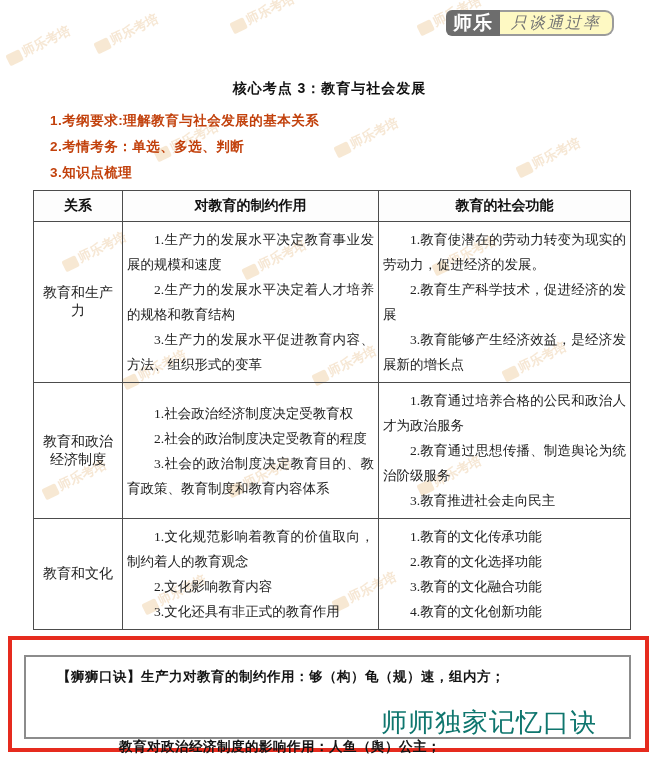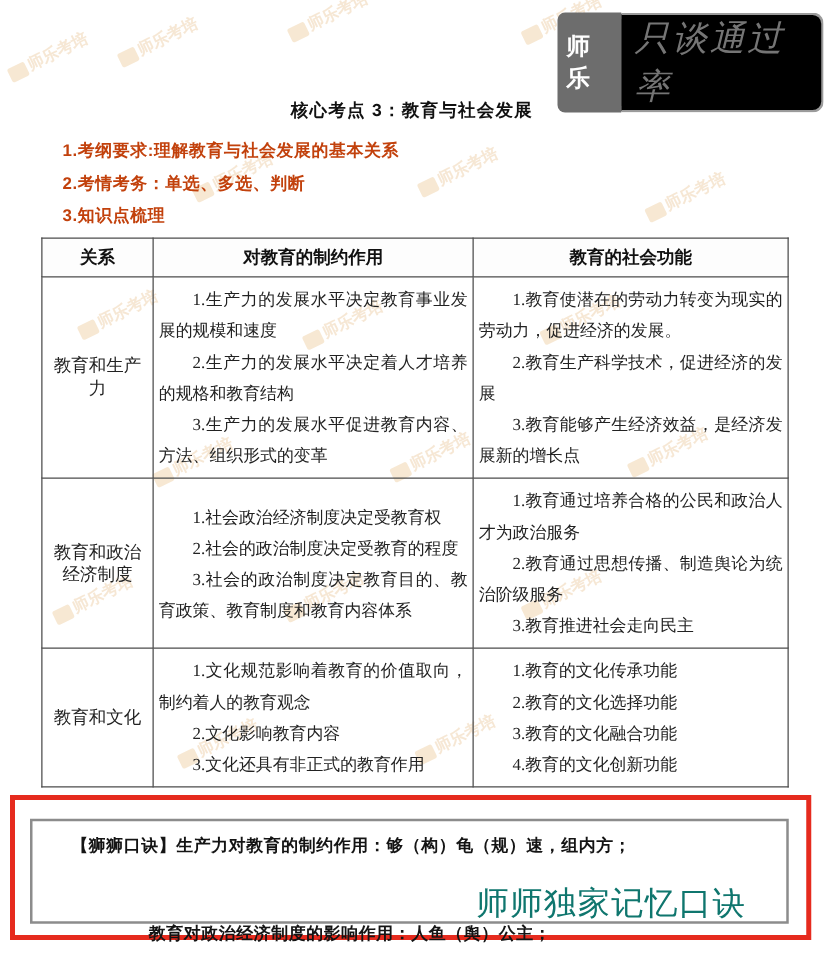--- a/index.html
+++ b/index.html
@@ -22,22 +22,22 @@
   
   .logo { position:absolute; top:10px; left:446px; display:flex; z-index:2; }
   .logo-badge {
     background:#6d6d6d; color:#ffffff; font-weight:bold; font-size:19px;
     display:flex; align-items:center; padding:0 7px; border-radius:6px 0 0 6px;
     letter-spacing:1px;
   }
   .logo-tagline {
     border:2px solid #9b9b9b; border-left:none; border-radius:0 9px 9px 0;
     display:flex; align-items:center; padding:0 11px; color:#757575;
-    font-size:28px; font-style:italic; font-family:"DejaVu Serif", serif;
-    letter-spacing:2px; background:#000000;
+    font-size:16px; font-style:italic; font-family:"DejaVu Serif", serif;
+    letter-spacing:2px; background:#fef9c3;
   }
   .title {
     margin:80px 0 0 0; text-align:center; font-size:14px; font-weight:bold;
     letter-spacing:1px; color:#111;
   }
   .intro { margin:14px 0 0 50px; font-weight:bold; font-size:13.5px; color:#c2410c; }
   .intro p { margin:0 0 8px 0; line-height:18px; letter-spacing:0.5px; }
   table.kt {
     border-collapse:collapse; table-layout:fixed; margin:4px 0 0 33px;
     width:597px; font-size:13.5px;

